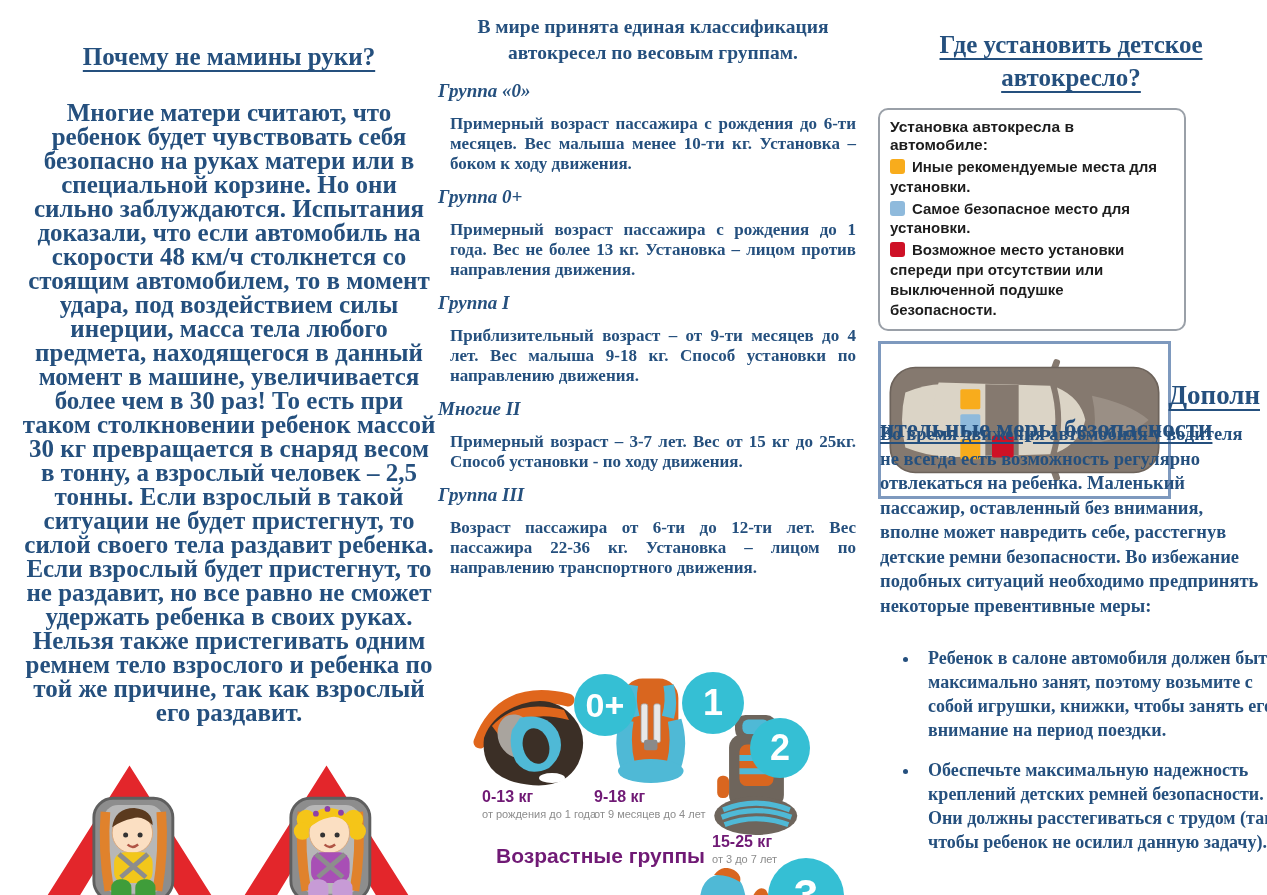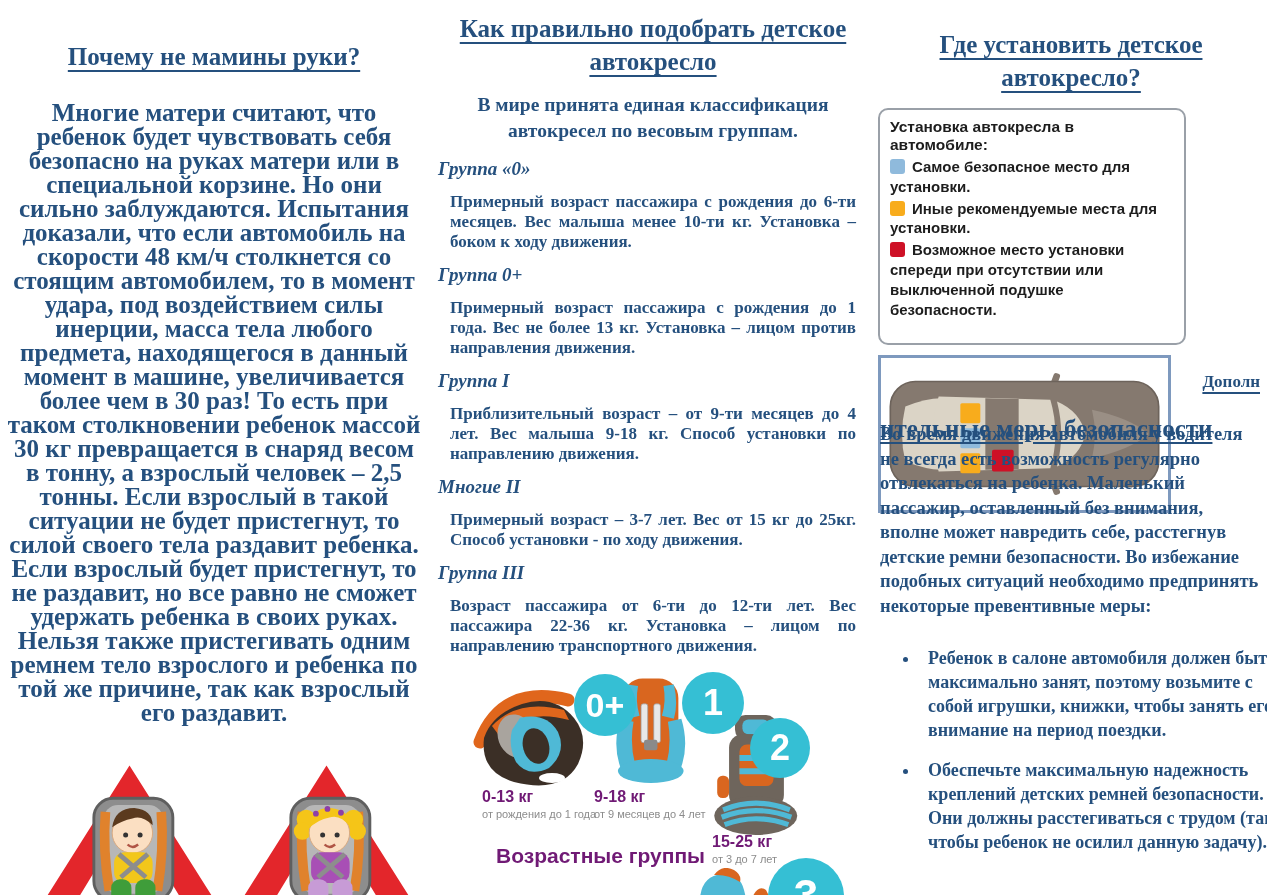--- a/index.html
+++ b/index.html
@@ -4,21 +4,21 @@
 <style>
   html,body{margin:0;padding:0;background:#e8e8e8;}
   .page{
     position:relative;width:1267px;height:895px;background:#ffffff;
     overflow:hidden;margin:0 auto;
     font-family:"Liberation Serif","DejaVu Serif",serif;
     color:#25507E;font-weight:bold;
   }
   
   .col{position:absolute;top:0;}
-  .col-left{left:5px;width:418px;}
+  .col-left{left:20px;width:418px;}
   .col-mid{left:438px;width:430px;}
   .col-right{left:878px;width:386px;}
 
   h1.htitle{
     font-size:25px;line-height:1.32;text-align:center;margin:0;
     text-decoration:underline;text-decoration-thickness:2px;text-underline-offset:5px;
     color:#25507E;
   }
   .col-left h1.htitle{margin-top:40px;}
   .col-mid h1.htitle{margin-top:12px;}
@@ -54,34 +54,34 @@
   .lbl-2{left:156px;top:120px;}
   .lbl-3{left:262px;top:165px;margin-left:12px;}
   .seats-caption{
     position:absolute;left:58px;top:176px;color:#701a75;font-size:21px;font-weight:bold;
     font-family:"Liberation Sans","DejaVu Sans",sans-serif;
   }
 
   
   .legend-box{
     margin-top:14px;width:284px;border:2px solid #9aa0a8;border-radius:10px;
-    padding:8px 10px 24px 10px;background:#fff;
+    padding:8px 10px 10px 10px;background:#fff;
     font-family:"Liberation Sans","DejaVu Sans",sans-serif;color:#1d1d1d;
   }
   .legend-title{font-size:15.5px;font-weight:bold;margin-bottom:3px;}
   .legend-item{font-size:15px;font-weight:bold;line-height:1.32;margin-top:2px;}
   .swatch{
     display:inline-block;width:15px;height:15px;border-radius:3px;vertical-align:-2px;margin-right:7px;
   }
   .car-box{
     margin-top:10px;width:287px;height:152px;border:3px solid #7E99BE;background:#fff;
     display:flex;align-items:center;justify-content:center;
   }
   .dopoln{
-    position:absolute;right:4px;top:358px;font-size:17px;
+    position:absolute;right:4px;top:358px;font-size:27px;
     text-decoration:underline;text-decoration-thickness:2px;text-underline-offset:5px;
   }
   .dopoln2{
     position:absolute;left:2px;top:394px;font-size:25px;
     text-decoration:underline;text-decoration-thickness:2px;text-underline-offset:5px;
   }
   .right-body{position:absolute;left:2px;top:422px;width:384px;font-size:18.5px;line-height:24.5px;margin:0;}
   .right-bullets{position:absolute;left:14px;top:646px;width:360px;margin:0;padding:0 0 0 28px;}
   .right-bullets li{font-size:18px;line-height:24px;margin-bottom:16px;padding-left:8px;}
 </style>
@@ -137,21 +137,20 @@
       <rect x="79" y="96" width="40" height="32" rx="11" fill="#A84FB5"></rect>
       <path d="M84 98 L112 122 M114 98 L86 122" stroke="#8d8d8d" stroke-width="5"></path>
       <rect x="76" y="124" width="21" height="24" rx="9" fill="#C79BD6"></rect>
       <rect x="101" y="124" width="21" height="24" rx="9" fill="#C79BD6"></rect>
       <ellipse cx="84" cy="148" rx="12" ry="6" fill="#7a4f8a"></ellipse>
       <ellipse cx="114" cy="148" rx="12" ry="6" fill="#7a4f8a"></ellipse>
     </svg>
   </div>
 
   <section class="col col-mid">
-    <h1 class="htitle">Как правильно подобрать детское автокресло</h1>
     <p class="mid-intro">В мире принята единая классификация автокресел по весовым группам.</p>
     <div class="groups">
       <p class="grp-title">Группа «0»</p>
       <p class="grp-body">Примерный возраст пассажира с рождения до 6-ти месяцев. Вес малыша менее 10-ти кг. Установка – боком к ходу движения.</p>
       <p class="grp-title">Группа 0+</p>
       <p class="grp-body">Примерный возраст пассажира с рождения до 1 года. Вес не более 13 кг. Установка – лицом против направления движения.</p>
       <p class="grp-title">Группа I</p>
       <p class="grp-body">Приблизительный возраст – от 9-ти месяцев до 4 лет. Вес малыша 9-18 кг. Способ установки по направлению движения.</p>
       <p class="grp-title">Многие II</p>
       <p class="grp-body">Примерный возраст – 3-7 лет. Вес от 15 кг до 25кг. Способ установки - по ходу движения.</p>
@@ -219,22 +218,22 @@
       <span class="a">от 3 до 7 лет</span>
     </div>
     <div class="seats-caption">Возрастные группы</div>
   </div>
 
   <section class="col col-right">
     <h1 class="htitle">Где установить детское автокресло?</h1>
 
     <div class="legend-box">
       <div class="legend-title">Установка автокресла в автомобиле:</div>
+      <div class="legend-item"><span class="swatch" style="background-color: rgb(248, 172, 28);"></span><span>Иные рекомендуемые места для установки.</span></div>
       <div class="legend-item"><span class="swatch" style="background-color: rgb(143, 186, 220);"></span><span>Самое безопасное место для установки.</span></div>
-      <div class="legend-item"><span class="swatch" style="background-color: rgb(248, 172, 28);"></span><span>Иные рекомендуемые места для установки.</span></div>
       <div class="legend-item"><span class="swatch" style="background-color: rgb(206, 17, 38);"></span><span>Возможное место установки спереди при отсутствии или выключенной подушке безопасности.</span></div>
     </div>
 
     <div class="car-box">
       <svg width="275" height="140" viewBox="0 0 330 150">
         <rect x="198" y="2" width="8" height="16" rx="3" fill="#85796F" transform="rotate(20 202 10)"></rect>
         <rect x="198" y="132" width="8" height="16" rx="3" fill="#85796F" transform="rotate(-20 202 140)"></rect>
         <rect x="4" y="12" width="322" height="126" rx="30" fill="#85796F" stroke="#6D635B" stroke-width="2"></rect>
         <path d="M22 42 Q58 28 78 34 L78 116 Q58 122 22 108 Q14 75 22 42 Z" fill="#DBD4C6"></path>
         <path d="M62 30 L196 34 Q208 75 196 116 L62 120 Q48 75 62 30 Z" fill="#DBD4C6"></path>

